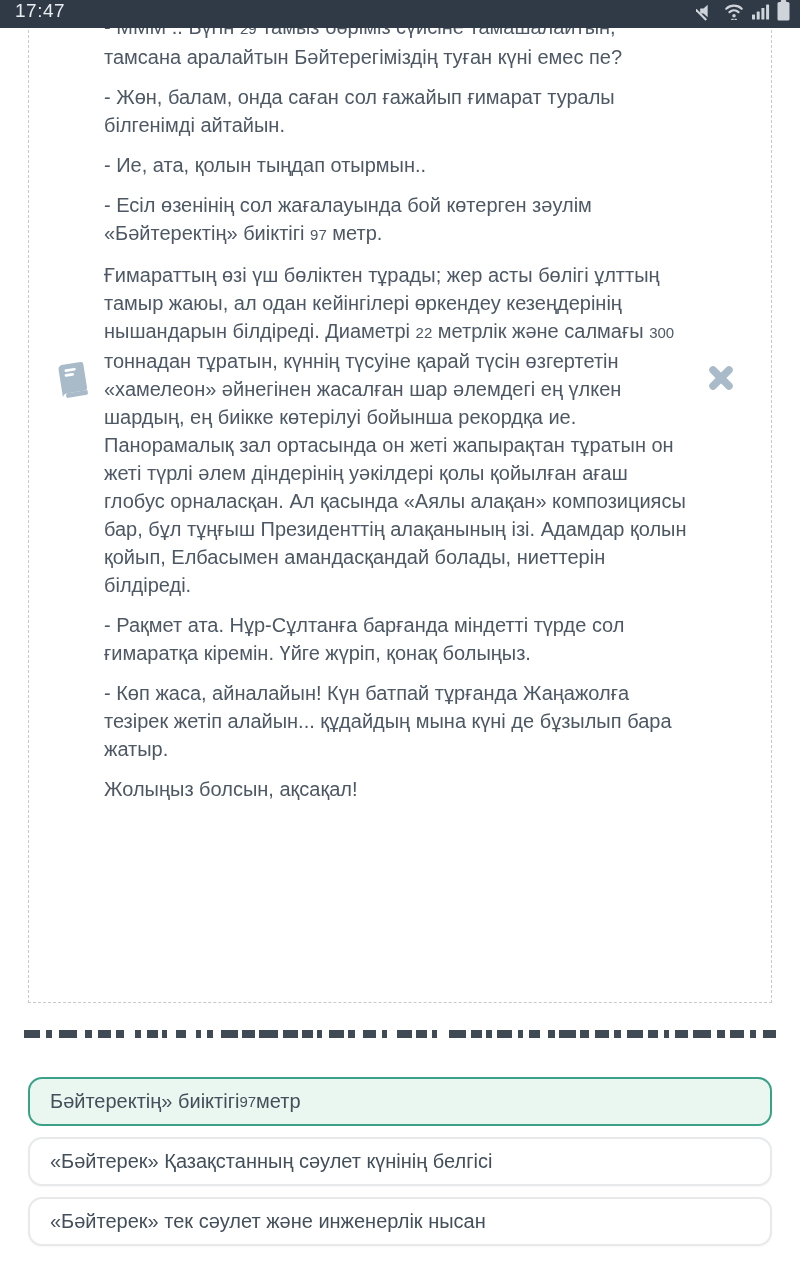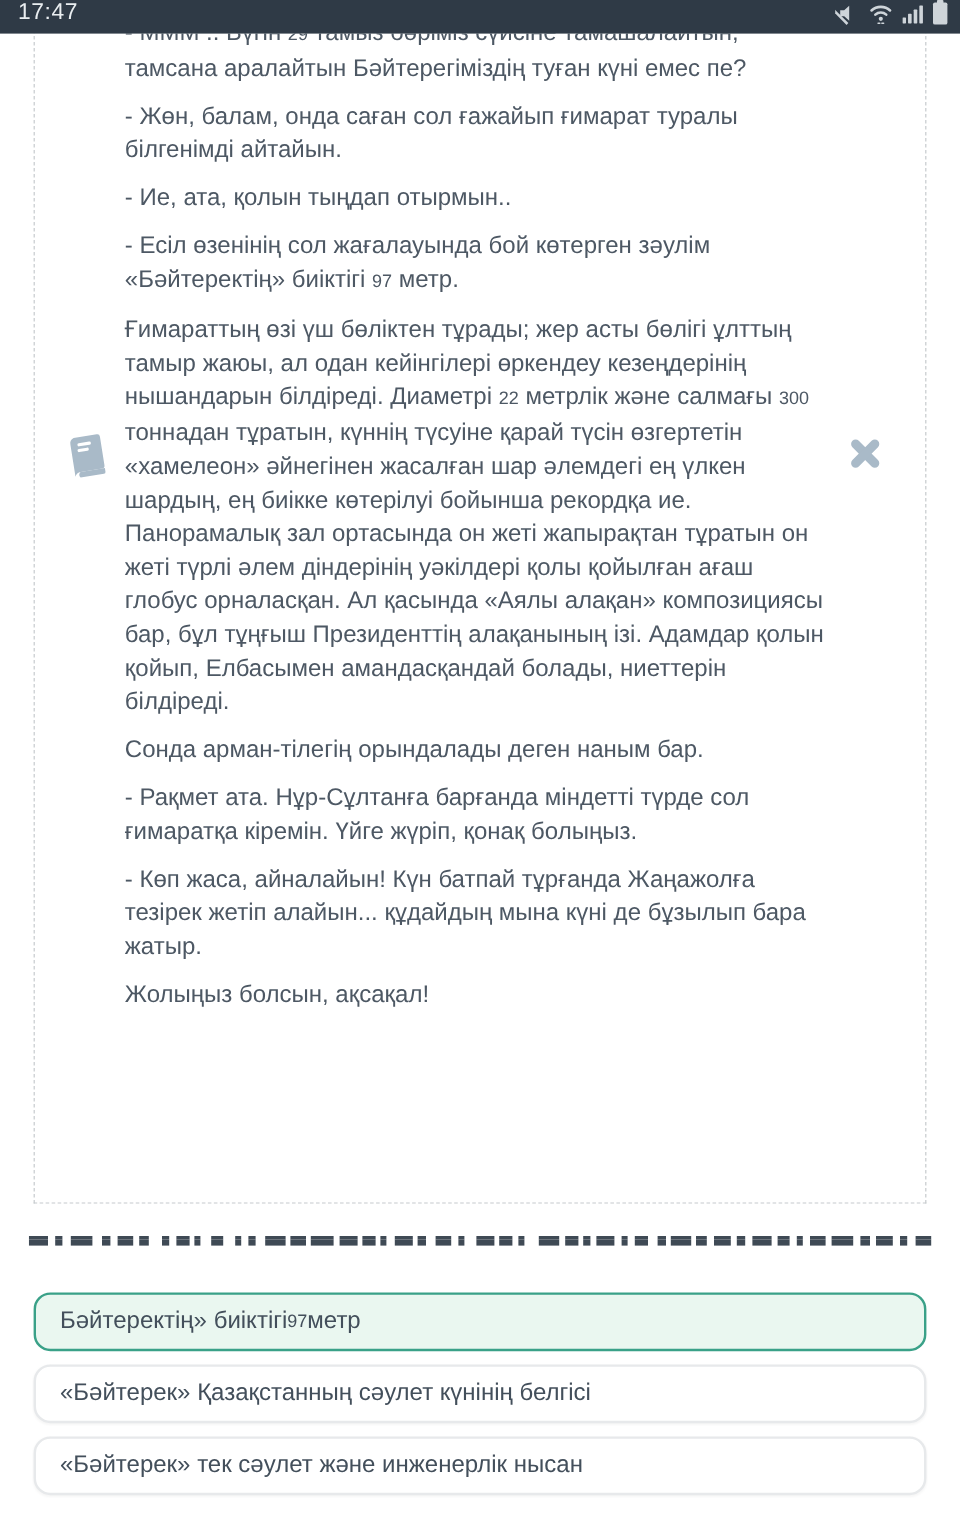--- a/index.html
+++ b/index.html
@@ -105,21 +105,20 @@
           <line x1="8" y1="8" x2="24" y2="24"></line>
           <line x1="24" y1="8" x2="8" y2="24"></line>
         </svg>
       </span>
       <div class="content">
           <p>- МММ .. Бүгін <span class="num">29</span> тамыз бәріміз сүйсіне тамашалайтын, тамсана аралайтын Бәйтерегіміздің туған күні емес пе?</p>
           <p>- Жөн, балам, онда саған сол ғажайып ғимарат туралы білгенімді айтайын.</p>
           <p>- Ие, ата, қолын тыңдап отырмын..</p>
           <p>- Есіл өзенінің сол жағалауында бой көтерген зәулім «Бәйтеректің» биіктігі <span class="num">97</span> метр.</p>
           <p>Ғимараттың өзі үш бөліктен тұрады; жер асты бөлігі ұлттың тамыр жаюы, ал одан кейінгілері өркендеу кезеңдерінің нышандарын білдіреді. Диаметрі <span class="num">22</span> метрлік және салмағы <span class="num">300</span> тоннадан тұратын, күннің түсуіне қарай түсін өзгертетін «хамелеон» әйнегінен жасалған шар әлемдегі ең үлкен шардың, ең биікке көтерілуі бойынша рекордқа ие. Панорамалық зал ортасында он жеті жапырақтан тұратын он жеті түрлі әлем діндерінің уәкілдері қолы қойылған ағаш глобус орналасқан. Ал қасында «Аялы алақан» композициясы бар, бұл тұңғыш Президенттің алақанының ізі. Адамдар қолын қойып, Елбасымен амандасқандай болады, ниеттерін білдіреді.</p>
-          <p>Сонда арман-тілегің орындалады деген наным бар.</p>
           <p>- Рақмет ата. Нұр-Сұлтанға барғанда міндетті түрде сол ғимаратқа кіремін. Үйге жүріп, қонақ болыңыз.</p>
           <p>- Көп жаса, айналайын! Күн батпай тұрғанда Жаңажолға тезірек жетіп алайын... құдайдың мына күні де бұзылып бара жатыр.</p>
           <p>Жолыңыз болсын, ақсақал!</p>
         </div>
     </div>
 
     <div class="separator"><span class="dash" style="width: 16px; margin-right: 6px;"></span><span class="dash" style="width: 6px; margin-right: 7px;"></span><span class="dash" style="width: 18px; margin-right: 8px;"></span><span class="dash" style="width: 7px; margin-right: 6px;"></span><span class="dash" style="width: 13px; margin-right: 5px;"></span><span class="dash" style="width: 8px; margin-right: 11px;"></span><span class="dash" style="width: 6px; margin-right: 6px;"></span><span class="dash" style="width: 11px; margin-right: 4px;"></span><span class="dash" style="width: 5px; margin-right: 9px;"></span><span class="dash" style="width: 10px; margin-right: 10px;"></span><span class="dash" style="width: 5px; margin-right: 6px;"></span><span class="dash" style="width: 6px; margin-right: 8px;"></span><span class="dash" style="width: 17px; margin-right: 4px;"></span><span class="dash" style="width: 13px; margin-right: 4px;"></span><span class="dash" style="width: 19px; margin-right: 5px;"></span><span class="dash" style="width: 15px; margin-right: 4px;"></span><span class="dash" style="width: 11px; margin-right: 4px;"></span><span class="dash" style="width: 5px; margin-right: 7px;"></span><span class="dash" style="width: 15px; margin-right: 4px;"></span><span class="dash" style="width: 7px; margin-right: 8px;"></span><span class="dash" style="width: 13px; margin-right: 6px;"></span><span class="dash" style="width: 5px; margin-right: 10px;"></span><span class="dash" style="width: 15px; margin-right: 4px;"></span><span class="dash" style="width: 11px; margin-right: 5px;"></span><span class="dash" style="width: 5px; margin-right: 12px;"></span><span class="dash" style="width: 17px; margin-right: 5px;"></span><span class="dash" style="width: 11px; margin-right: 4px;"></span><span class="dash" style="width: 6px; margin-right: 5px;"></span><span class="dash" style="width: 15px; margin-right: 6px;"></span><span class="dash" style="width: 5px; margin-right: 6px;"></span><span class="dash" style="width: 11px; margin-right: 8px;"></span><span class="dash" style="width: 7px; margin-right: 4px;"></span><span class="dash" style="width: 17px; margin-right: 4px;"></span><span class="dash" style="width: 9px; margin-right: 6px;"></span><span class="dash" style="width: 14px; margin-right: 5px;"></span><span class="dash" style="width: 7px; margin-right: 6px;"></span><span class="dash" style="width: 16px; margin-right: 5px;"></span><span class="dash" style="width: 10px; margin-right: 6px;"></span><span class="dash" style="width: 5px; margin-right: 6px;"></span><span class="dash" style="width: 13px; margin-right: 5px;"></span><span class="dash" style="width: 18px; margin-right: 6px;"></span><span class="dash" style="width: 8px; margin-right: 5px;"></span><span class="dash" style="width: 14px; margin-right: 6px;"></span><span class="dash" style="width: 6px; margin-right: 7px;"></span><span class="dash" style="width: 16px; margin-right: 0px;"></span></div>
 
     <div class="options">
         <div class="option selected">Бәйтеректің» биіктігі <span class="num">97</span> метр</div>

